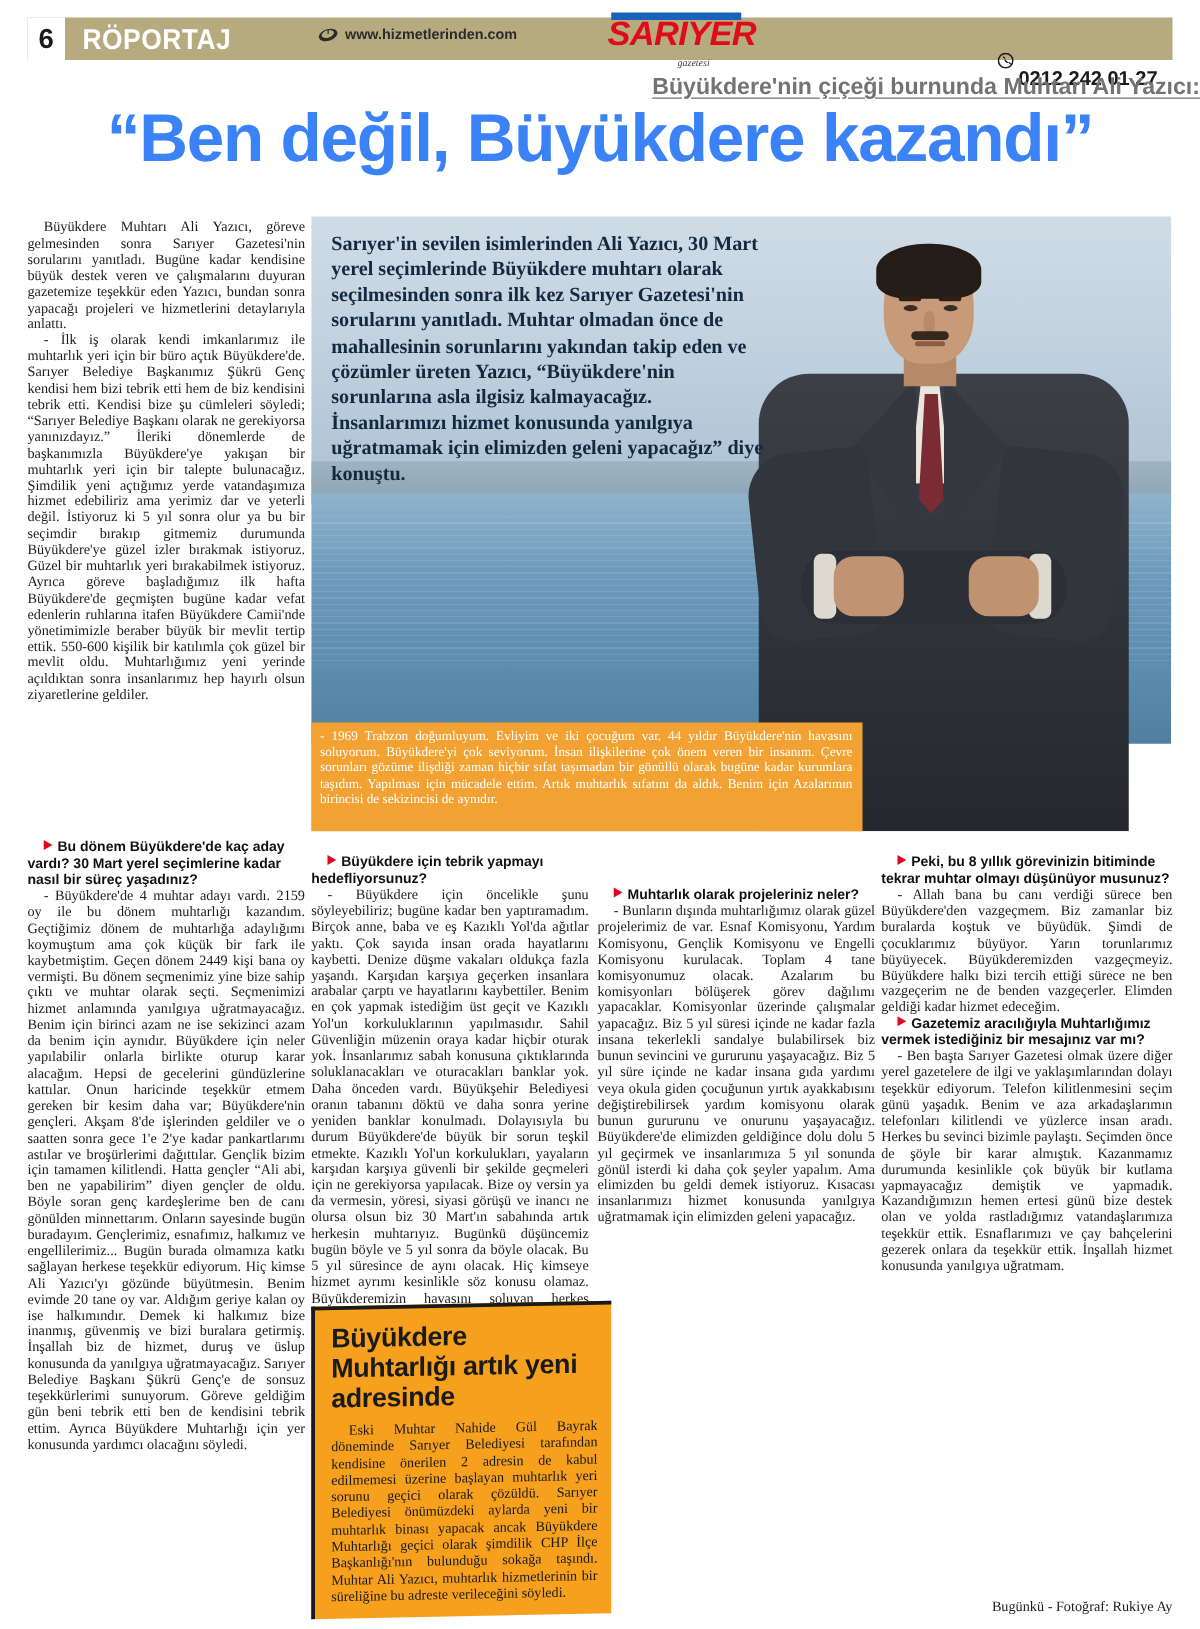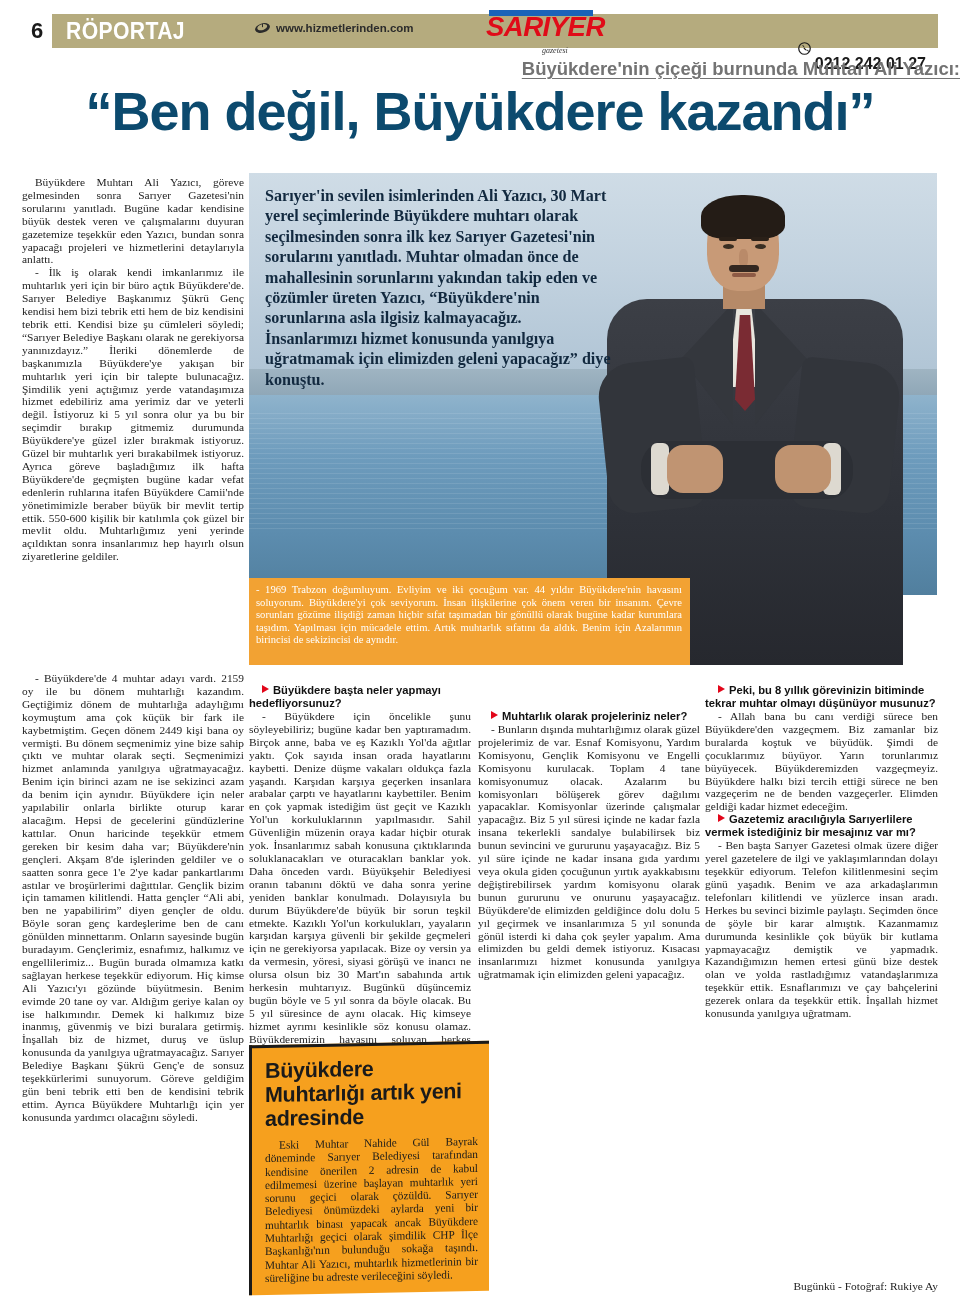--- a/index.html
+++ b/index.html
@@ -73,21 +73,21 @@
   .kicker{
     position:absolute;left:0;top:58px;width:960px;text-align:right;
     font-family:"Liberation Sans", sans-serif;
     font-weight:bold;font-size:18.5px;color:#737373;
     text-decoration:underline;
     text-underline-offset:3px;
   }
   .headline{
     position:absolute;left:0;top:83px;width:960px;text-align:center;
     font-family:"Liberation Sans", sans-serif;
-    font-weight:bold;font-size:54px;color:#0c4a6e;
+    font-weight:bold;font-size:54px;color:#3b82f6;
     letter-spacing:-1px;line-height:1.05;
     transform:scaleX(1.0);
   }
 
   
   .col{
     position:absolute;
     font-family:"Liberation Serif", serif;
     font-size:11.4px;line-height:12.9px;color:#1c1c1c;
     text-align:justify;
@@ -372,44 +372,47 @@
   <div class="lead-overlay">Sarıyer'in sevilen isimlerinden Ali Yazıcı, 30 Mart yerel seçimlerinde Büyükdere muhtarı olarak seçilmesinden sonra ilk kez Sarıyer Gazetesi'nin sorularını yanıtladı. Muhtar olmadan önce de mahallesinin sorunlarını yakından takip eden ve çözümler üreten Yazıcı, “Büyükdere'nin sorunlarına asla ilgisiz kalmayacağız. İnsanlarımızı hizmet konusunda yanılgıya uğratmamak için elimizden geleni yapacağız” diye konuştu.</div>
 
   <div class="photo-caption">- 1969 Trabzon doğumluyum. Evliyim ve iki çocuğum var. 44 yıldır Büyükdere'nin havasını soluyorum. Büyükdere'yi çok seviyorum. İnsan ilişkilerine çok önem veren bir insanım. Çevre sorunları gözüme ilişdiği zaman hiçbir sıfat taşımadan bir gönüllü olarak bugüne kadar kurumlara taşıdım. Yapılması için mücadele ettim. Artık muhtarlık sıfatını da aldık. Benim için Azalarımın birincisi de sekizincisi de aynıdır.</div>
 
   <div class="col" id="col1">
     <p class="lead-p">Büyükdere Muhtarı Ali Yazıcı, göreve gelmesinden sonra Sarıyer Gazetesi'nin sorularını yanıtladı. Bugüne kadar kendisine büyük destek veren ve çalışmalarını duyuran gazetemize teşekkür eden Yazıcı, bundan sonra yapacağı projeleri ve hizmetlerini detaylarıyla anlattı.</p>
     <p>- İlk iş olarak kendi imkanlarımız ile muhtarlık yeri için bir büro açtık Büyükdere'de. Sarıyer Belediye Başkanımız Şükrü Genç kendisi hem bizi tebrik etti hem de biz kendisini tebrik etti. Kendisi bize şu cümleleri söyledi; “Sarıyer Belediye Başkanı olarak ne gerekiyorsa yanınızdayız.” İleriki dönemlerde de başkanımızla Büyükdere'ye yakışan bir muhtarlık yeri için bir talepte bulunacağız. Şimdilik yeni açtığımız yerde vatandaşımıza hizmet edebiliriz ama yerimiz dar ve yeterli değil. İstiyoruz ki 5 yıl sonra olur ya bu bir seçimdir bırakıp gitmemiz durumunda Büyükdere'ye güzel izler bırakmak istiyoruz. Güzel bir muhtarlık yeri bırakabilmek istiyoruz. Ayrıca göreve başladığımız ilk hafta Büyükdere'de geçmişten bugüne kadar vefat edenlerin ruhlarına itafen Büyükdere Camii'nde yönetimimizle beraber büyük bir mevlit tertip ettik. 550-600 kişilik bir katılımla çok güzel bir mevlit oldu. Muhtarlığımız yeni yerinde açıldıktan sonra insanlarımız hep hayırlı olsun ziyaretlerine geldiler.</p>
   </div>
 
   <div class="col" id="col1b">
+    <p class="qhead">
+      <span class="bullet"></span><span>Bu dönem Büyükdere'de kaç aday vardı? 30 Mart yerel seçimlerine kadar nasıl bir süreç yaşadınız?</span>
+    </p>
     <p>- Büyükdere'de 4 muhtar adayı vardı. 2159 oy ile bu dönem muhtarlığı kazandım. Geçtiğimiz dönem de muhtarlığa adaylığımı koymuştum ama çok küçük bir fark ile kaybetmiştim. Geçen dönem 2449 kişi bana oy vermişti. Bu dönem seçmenimiz yine bize sahip çıktı ve muhtar olarak seçti. Seçmenimizi hizmet anlamında yanılgıya uğratmayacağız. Benim için birinci azam ne ise sekizinci azam da benim için aynıdır. Büyükdere için neler yapılabilir onlarla birlikte oturup karar alacağım. Hepsi de gecelerini gündüzlerine kattılar. Onun haricinde teşekkür etmem gereken bir kesim daha var; Büyükdere'nin gençleri. Akşam 8'de işlerinden geldiler ve o saatten sonra gece 1'e 2'ye kadar pankartlarımı astılar ve broşürlerimi dağıttılar. Gençlik bizim için tamamen kilitlendi. Hatta gençler “Ali abi, ben ne yapabilirim” diyen gençler de oldu. Böyle soran genç kardeşlerime ben de canı gönülden minnettarım. Onların sayesinde bugün buradayım. Gençlerimiz, esnafımız, halkımız ve engellilerimiz... Bugün burada olmamıza katkı sağlayan herkese teşekkür ediyorum. Hiç kimse Ali Yazıcı'yı gözünde büyütmesin. Benim evimde 20 tane oy var. Aldığım geriye kalan oy ise halkımındır. Demek ki halkımız bize inanmış, güvenmiş ve bizi buralara getirmiş. İnşallah biz de hizmet, duruş ve üslup konusunda da yanılgıya uğratmayacağız. Sarıyer Belediye Başkanı Şükrü Genç'e de sonsuz teşekkürlerimi sunuyorum. Göreve geldiğim gün beni tebrik etti ben de kendisini tebrik ettim. Ayrıca Büyükdere Muhtarlığı için yer konusunda yardımcı olacağını söyledi.</p>
   </div>
 
   <div class="col" id="col2">
     <p class="qhead">
-      <span class="bullet"></span><span>Büyükdere başta neler yapmayı hedefliyorsunuz?</span>
+      <span class="bullet"></span><span>Büyükdere için tebrik yapmayı hedefliyorsunuz?</span>
     </p>
     <p>- Büyükdere için öncelikle şunu söyleyebiliriz; bugüne kadar ben yaptıramadım. Birçok anne, baba ve eş Kazıklı Yol'da ağıtlar yaktı. Çok sayıda insan orada hayatlarını kaybetti. Denize düşme vakaları oldukça fazla yaşandı. Karşıdan karşıya geçerken insanlara arabalar çarptı ve hayatlarını kaybettiler. Benim en çok yapmak istediğim üst geçit ve Kazıklı Yol'un korkuluklarının yapılmasıdır. Sahil Güvenliğin müzenin oraya kadar hiçbir oturak yok. İnsanlarımız sabah konusuna çıktıklarında soluklanacakları ve oturacakları banklar yok. Daha önceden vardı. Büyükşehir Belediyesi oranın tabanını döktü ve daha sonra yerine yeniden banklar konulmadı. Dolayısıyla bu durum Büyükdere'de büyük bir sorun teşkil etmekte. Kazıklı Yol'un korkulukları, yayaların karşıdan karşıya güvenli bir şekilde geçmeleri için ne gerekiyorsa yapılacak. Bize oy versin ya da vermesin, yöresi, siyasi görüşü ve inancı ne olursa olsun biz 30 Mart'ın sabahında artık herkesin muhtarıyız. Bugünkü düşüncemiz bugün böyle ve 5 yıl sonra da böyle olacak. Bu 5 yıl süresince de aynı olacak. Hiç kimseye hizmet ayrımı kesinlikle söz konusu olamaz. Büyükderemizin havasını soluyan herkes muhtarlığımızın hizmetlerinden payını alacak.</p>
   </div>
 
   <div class="col" id="col3">
     <p class="qhead">
       <span class="bullet"></span><span>Muhtarlık olarak projeleriniz neler?</span>
     </p>
     <p>- Bunların dışında muhtarlığımız olarak güzel projelerimiz de var. Esnaf Komisyonu, Yardım Komisyonu, Gençlik Komisyonu ve Engelli Komisyonu kurulacak. Toplam 4 tane komisyonumuz olacak. Azalarım bu komisyonları bölüşerek görev dağılımı yapacaklar. Komisyonlar üzerinde çalışmalar yapacağız. Biz 5 yıl süresi içinde ne kadar fazla insana tekerlekli sandalye bulabilirsek biz bunun sevincini ve gururunu yaşayacağız. Biz 5 yıl süre içinde ne kadar insana gıda yardımı veya okula giden çocuğunun yırtık ayakkabısını değiştirebilirsek yardım komisyonu olarak bunun gururunu ve onurunu yaşayacağız. Büyükdere'de elimizden geldiğince dolu dolu 5 yıl geçirmek ve insanlarımıza 5 yıl sonunda gönül isterdi ki daha çok şeyler yapalım. Ama elimizden bu geldi demek istiyoruz. Kısacası insanlarımızı hizmet konusunda yanılgıya uğratmamak için elimizden geleni yapacağız.</p>
   </div>
 
   <div class="col" id="col4">
     <p class="qhead">
       <span class="bullet"></span><span>Peki, bu 8 yıllık görevinizin bitiminde tekrar muhtar olmayı düşünüyor musunuz?</span>
     </p>
     <p>- Allah bana bu canı verdiği sürece ben Büyükdere'den vazgeçmem. Biz zamanlar biz buralarda koştuk ve büyüdük. Şimdi de çocuklarımız büyüyor. Yarın torunlarımız büyüyecek. Büyükderemizden vazgeçmeyiz. Büyükdere halkı bizi tercih ettiği sürece ne ben vazgeçerim ne de benden vazgeçerler. Elimden geldiği kadar hizmet edeceğim.</p>
     <p class="qhead">
-      <span class="bullet"></span><span>Gazetemiz aracılığıyla Sarıyerlilere vermek istediğiniz bir mesajınız var mı?</span>
+      <span class="bullet"></span><span>Gazetemiz aracılığıyla Muhtarlığımız vermek istediğiniz bir mesajınız var mı?</span>
     </p>
     <p>- Ben başta Sarıyer Gazetesi olmak üzere diğer yerel gazetelere de ilgi ve yaklaşımlarından dolayı teşekkür ediyorum. Telefon kilitlenmesini seçim günü yaşadık. Benim ve aza arkadaşlarımın telefonları kilitlendi ve yüzlerce insan aradı. Herkes bu sevinci bizimle paylaştı. Seçimden önce de şöyle bir karar almıştık. Kazanmamız durumunda kesinlikle çok büyük bir kutlama yapmayacağız demiştik ve yapmadık. Kazandığımızın hemen ertesi günü bize destek olan ve yolda rastladığımız vatandaşlarımıza teşekkür ettik. Esnaflarımızı ve çay bahçelerini gezerek onlara da teşekkür ettik. İnşallah hizmet konusunda yanılgıya uğratmam.</p>
   </div>
 
   <div class="credit">Bugünkü - Fotoğraf: Rukiye Ay</div>
 
   <div class="promo">
 
     <div class="promo-box">
       <div class="promo-title">Büyükdere Muhtarlığı artık yeni adresinde</div>

